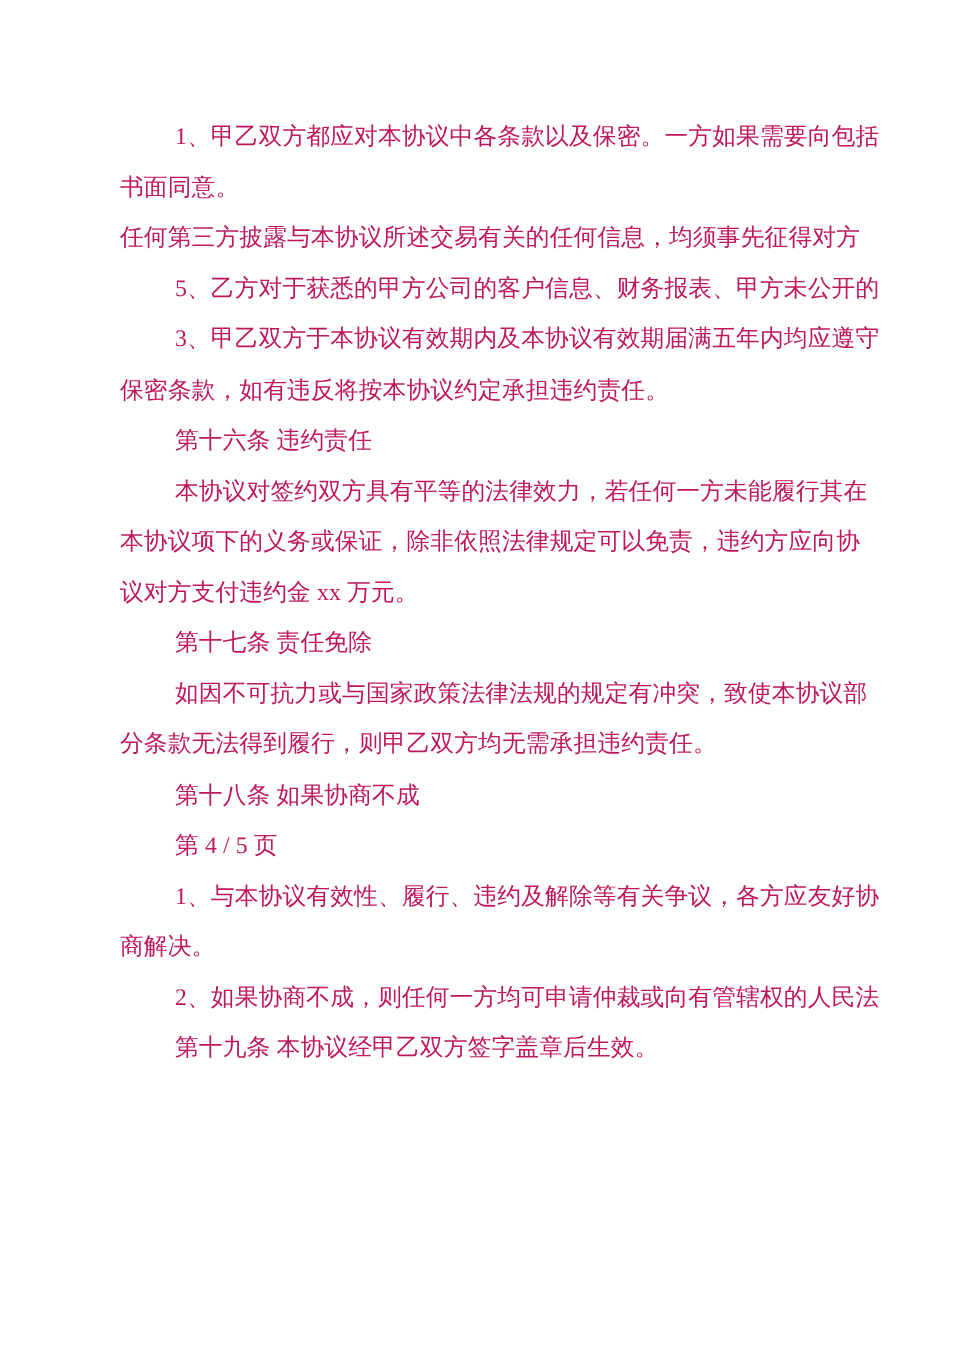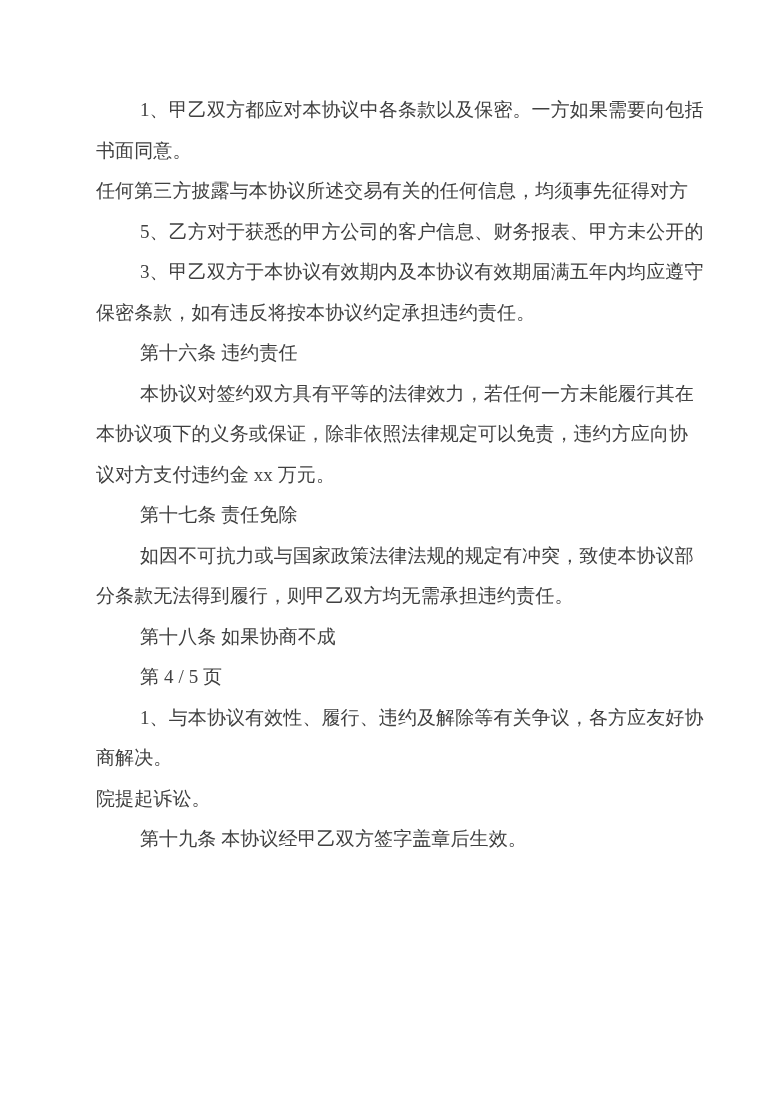--- a/index.html
+++ b/index.html
@@ -8,21 +8,21 @@
       height: 1095px;
       background: #ffffff;
       overflow: hidden;
     }
     .page {
       position: relative;
       width: 774px;
       height: 1095px;
       background: #ffffff;
       font-family: "Liberation Serif", "DejaVu Serif", serif;
-      color: #404040;
+      color: #be185d;
     }
     .textblock {
       position: absolute;
       left: 96px;
       top: 90px;
       width: 640px;
     }
     .line {
       font-size: 19px;
       height: 40.5px;
@@ -49,16 +49,16 @@
     <div class="line indent">本协议对签约双方具有平等的法律效力，若任何一方未能履行其在</div>
     <div class="line">本协议项下的义务或保证，除非依照法律规定可以免责，违约方应向协</div>
     <div class="line">议对方支付违约金 xx 万元。</div>
     <div class="line indent">第十七条 责任免除</div>
     <div class="line indent">如因不可抗力或与国家政策法律法规的规定有冲突，致使本协议部</div>
     <div class="line">分条款无法得到履行，则甲乙双方均无需承担违约责任。</div>
     <div class="line indent">第十八条 如果协商不成</div>
     <div class="line indent">第 4 / 5 页</div>
     <div class="line indent">1、与本协议有效性、履行、违约及解除等有关争议，各方应友好协</div>
     <div class="line">商解决。</div>
-    <div class="line">院提起诉讼。</div>
+    <div class="line indent">2、如果协商不成，则任何一方均可申请仲裁或向有管辖权的人民法</div>
     <div class="line indent">第十九条 本协议经甲乙双方签字盖章后生效。</div>
   </div>
 </div>
 
 </body></html>

